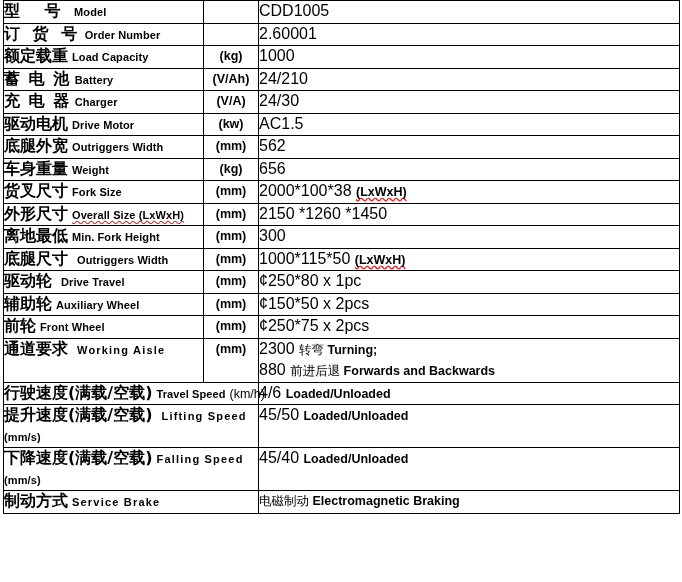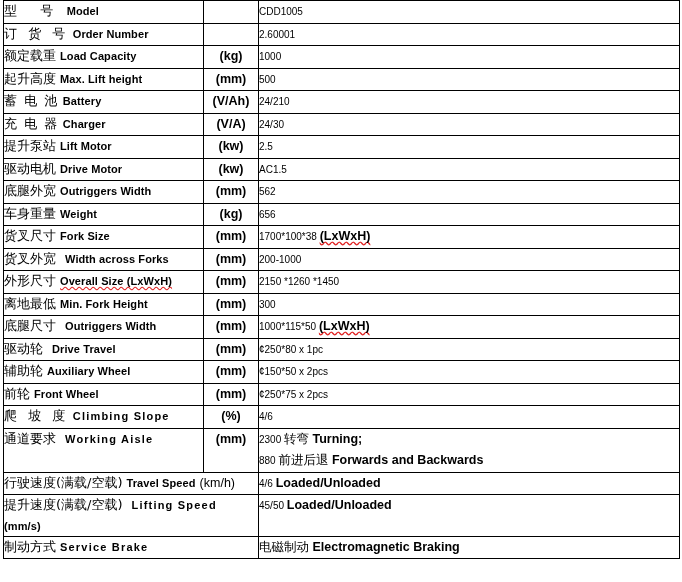--- a/index.html
+++ b/index.html
@@ -46,42 +46,42 @@
     white-space: nowrap;
   }
   .cell-value {
     padding-left: 5px;
     padding-right: 3px;
     white-space: nowrap;
   }
   
   .cjk {
     font-family: "DejaVu Sans", "Liberation Sans", sans-serif;
-    font-size: 13px;
-    font-weight: normal;
+    font-size: 16px;
+    font-weight: bold;
   }
   .cjk.sp1 { letter-spacing: 0px; }
   .cjk.sp2 { letter-spacing: 3.5px; }
   .cjk.sp3 { letter-spacing: 9.5px; }
   .cjk.sp4 { letter-spacing: 1.5px; }
   .lat {
     font-weight: bold;
     font-size: 11px;
     letter-spacing: 0.1px;
   }
   .lat.loose { letter-spacing: 1.2px; }
   .latn {
     font-weight: normal;
     font-size: 12.5px;
   }
   .gap-s { display: inline-block; width: 4px; }
   .gap-m { display: inline-block; width: 9px; }
 
   
-  .v-plain { font-weight: normal; font-size: 10px; }
+  .v-plain { font-weight: normal; font-size: 16px; }
   .v-bold  { font-weight: bold; font-size: 12.5px; }
   .v-cjk   { font-family: "DejaVu Sans", "Liberation Sans", sans-serif; font-size: 12.5px; font-weight: normal; }
 
   
   .spell {
     font-weight: bold;
     text-decoration: underline wavy #e02020;
     text-decoration-skip-ink: none;
   }
   .spell-inline {
@@ -116,43 +116,33 @@
       <td class="cell-unit"></td>
       <td class="cell-value"><span class="v-plain">2.60001</span></td>
     </tr>
 
     <tr>
       <td class="cell-label"><span class="cjk sp1">额定载重</span><span class="gap-s"></span><span class="lat">Load Capacity</span></td>
       <td class="cell-unit">(kg)</td>
       <td class="cell-value"><span class="v-plain">1000</span></td>
     </tr>
 
-    <tr>
-      <td class="cell-label"><span class="cjk sp1">起升高度</span><span class="gap-s"></span><span class="lat">Max. Lift height</span></td>
-      <td class="cell-unit">(mm)</td>
-      <td class="cell-value"><span class="v-plain">500</span></td>
-    </tr>
 
     <tr>
       <td class="cell-label"><span class="cjk sp4">蓄 电 池</span><span class="gap-s"></span><span class="lat">Battery</span></td>
       <td class="cell-unit">(V/Ah)</td>
       <td class="cell-value"><span class="v-plain">24/210</span></td>
     </tr>
 
     <tr>
       <td class="cell-label"><span class="cjk sp4">充 电 器</span><span class="gap-s"></span><span class="lat">Charger</span></td>
       <td class="cell-unit">(V/A)</td>
       <td class="cell-value"><span class="v-plain">24/30</span></td>
     </tr>
 
-    <tr>
-      <td class="cell-label"><span class="cjk sp1">提升泵站</span><span class="gap-s"></span><span class="lat">Lift Motor</span></td>
-      <td class="cell-unit">(kw)</td>
-      <td class="cell-value"><span class="v-plain">2.5</span></td>
-    </tr>
 
     <tr>
       <td class="cell-label"><span class="cjk sp1">驱动电机</span><span class="gap-s"></span><span class="lat">Drive Motor</span></td>
       <td class="cell-unit">(kw)</td>
       <td class="cell-value"><span class="v-plain">AC1.5</span></td>
     </tr>
 
     <tr>
       <td class="cell-label"><span class="cjk sp1">底腿外宽</span><span class="gap-s"></span><span class="lat">Outriggers Width</span></td>
       <td class="cell-unit">(mm)</td>
@@ -161,28 +151,23 @@
 
     <tr>
       <td class="cell-label"><span class="cjk sp1">车身重量</span><span class="gap-s"></span><span class="lat">Weight</span></td>
       <td class="cell-unit">(kg)</td>
       <td class="cell-value"><span class="v-plain">656</span></td>
     </tr>
 
     <tr>
       <td class="cell-label"><span class="cjk sp1">货叉尺寸</span><span class="gap-s"></span><span class="lat">Fork Size</span></td>
       <td class="cell-unit">(mm)</td>
-      <td class="cell-value"><span class="v-plain">1700*100*38 </span><span class="spell">(LxWxH)</span></td>
-    </tr>
-
-    <tr>
-      <td class="cell-label"><span class="cjk sp1">货叉外宽</span><span class="gap-m"></span><span class="lat">Width across Forks</span></td>
-      <td class="cell-unit">(mm)</td>
-      <td class="cell-value"><span class="v-plain">200-1000</span></td>
-    </tr>
+      <td class="cell-value"><span class="v-plain">2000*100*38 </span><span class="spell">(LxWxH)</span></td>
+    </tr>
+
 
     <tr>
       <td class="cell-label"><span class="cjk sp1">外形尺寸</span><span class="gap-s"></span><span class="lat spell-inline">Overall Size (LxWxH)</span></td>
       <td class="cell-unit">(mm)</td>
       <td class="cell-value"><span class="v-plain">2150 *1260 *1450</span></td>
     </tr>
 
     <tr>
       <td class="cell-label"><span class="cjk sp1">离地最低</span><span class="gap-s"></span><span class="lat">Min. Fork Height</span></td>
       <td class="cell-unit">(mm)</td>
@@ -206,25 +191,20 @@
       <td class="cell-unit">(mm)</td>
       <td class="cell-value"><span class="v-plain">¢150*50 x 2pcs</span></td>
     </tr>
 
     <tr>
       <td class="cell-label"><span class="cjk sp1">前轮</span><span class="gap-s"></span><span class="lat">Front Wheel</span></td>
       <td class="cell-unit">(mm)</td>
       <td class="cell-value"><span class="v-plain">¢250*75 x 2pcs</span></td>
     </tr>
 
-    <tr>
-      <td class="cell-label"><span class="cjk sp2">爬 坡 度</span><span class="gap-s"></span><span class="lat loose">Climbing Slope</span></td>
-      <td class="cell-unit">(%)</td>
-      <td class="cell-value"><span class="v-plain">4/6</span></td>
-    </tr>
 
     <tr>
       <td class="cell-label"><span class="cjk sp1">通道要求</span><span class="gap-m"></span><span class="lat loose">Working Aisle</span></td>
       <td class="cell-unit unit-indent">(mm)</td>
       <td class="cell-value two-line">
         <span class="vline2"><span class="v-plain">2300 </span><span class="v-cjk">转弯</span><span class="v-bold"> Turning;</span></span>
         <span class="vline2"><span class="v-plain">880 </span><span class="v-cjk">前进后退</span><span class="v-bold"> Forwards and Backwards</span></span>
       </td>
     </tr>
 
@@ -234,20 +214,27 @@
     </tr>
 
     <tr>
       <td class="cell-label two-line" colspan="2">
         <span class="vline2"><span class="cjk sp1">提升速度</span><span class="cjk sp1">(满载/空载)</span><span class="gap-m"></span><span class="lat loose">Lifting Speed</span></span>
         <span class="vline2 lat">(mm/s)</span>
       </td>
       <td class="cell-value"><span class="v-plain">45/50 </span><span class="v-bold">Loaded/Unloaded</span></td>
     </tr>
 
+    <tr>
+      <td class="cell-label two-line" colspan="2">
+        <span class="vline2"><span class="cjk sp1">下降速度</span><span class="cjk sp1">(满载/空载)</span><span class="gap-s"></span><span class="lat loose">Falling Speed</span></span>
+        <span class="vline2 lat">(mm/s)</span>
+      </td>
+      <td class="cell-value"><span class="v-plain">45/40 </span><span class="v-bold">Loaded/Unloaded</span></td>
+    </tr>
 
     <tr>
       <td class="cell-label" colspan="2"><span class="cjk sp1">制动方式</span><span class="gap-s"></span><span class="lat loose">Service Brake</span></td>
       <td class="cell-value"><span class="v-cjk">电磁制动</span><span class="v-bold"> Electromagnetic Braking</span></td>
     </tr>
 
   </tbody>
 </table>
 
 </body></html>

